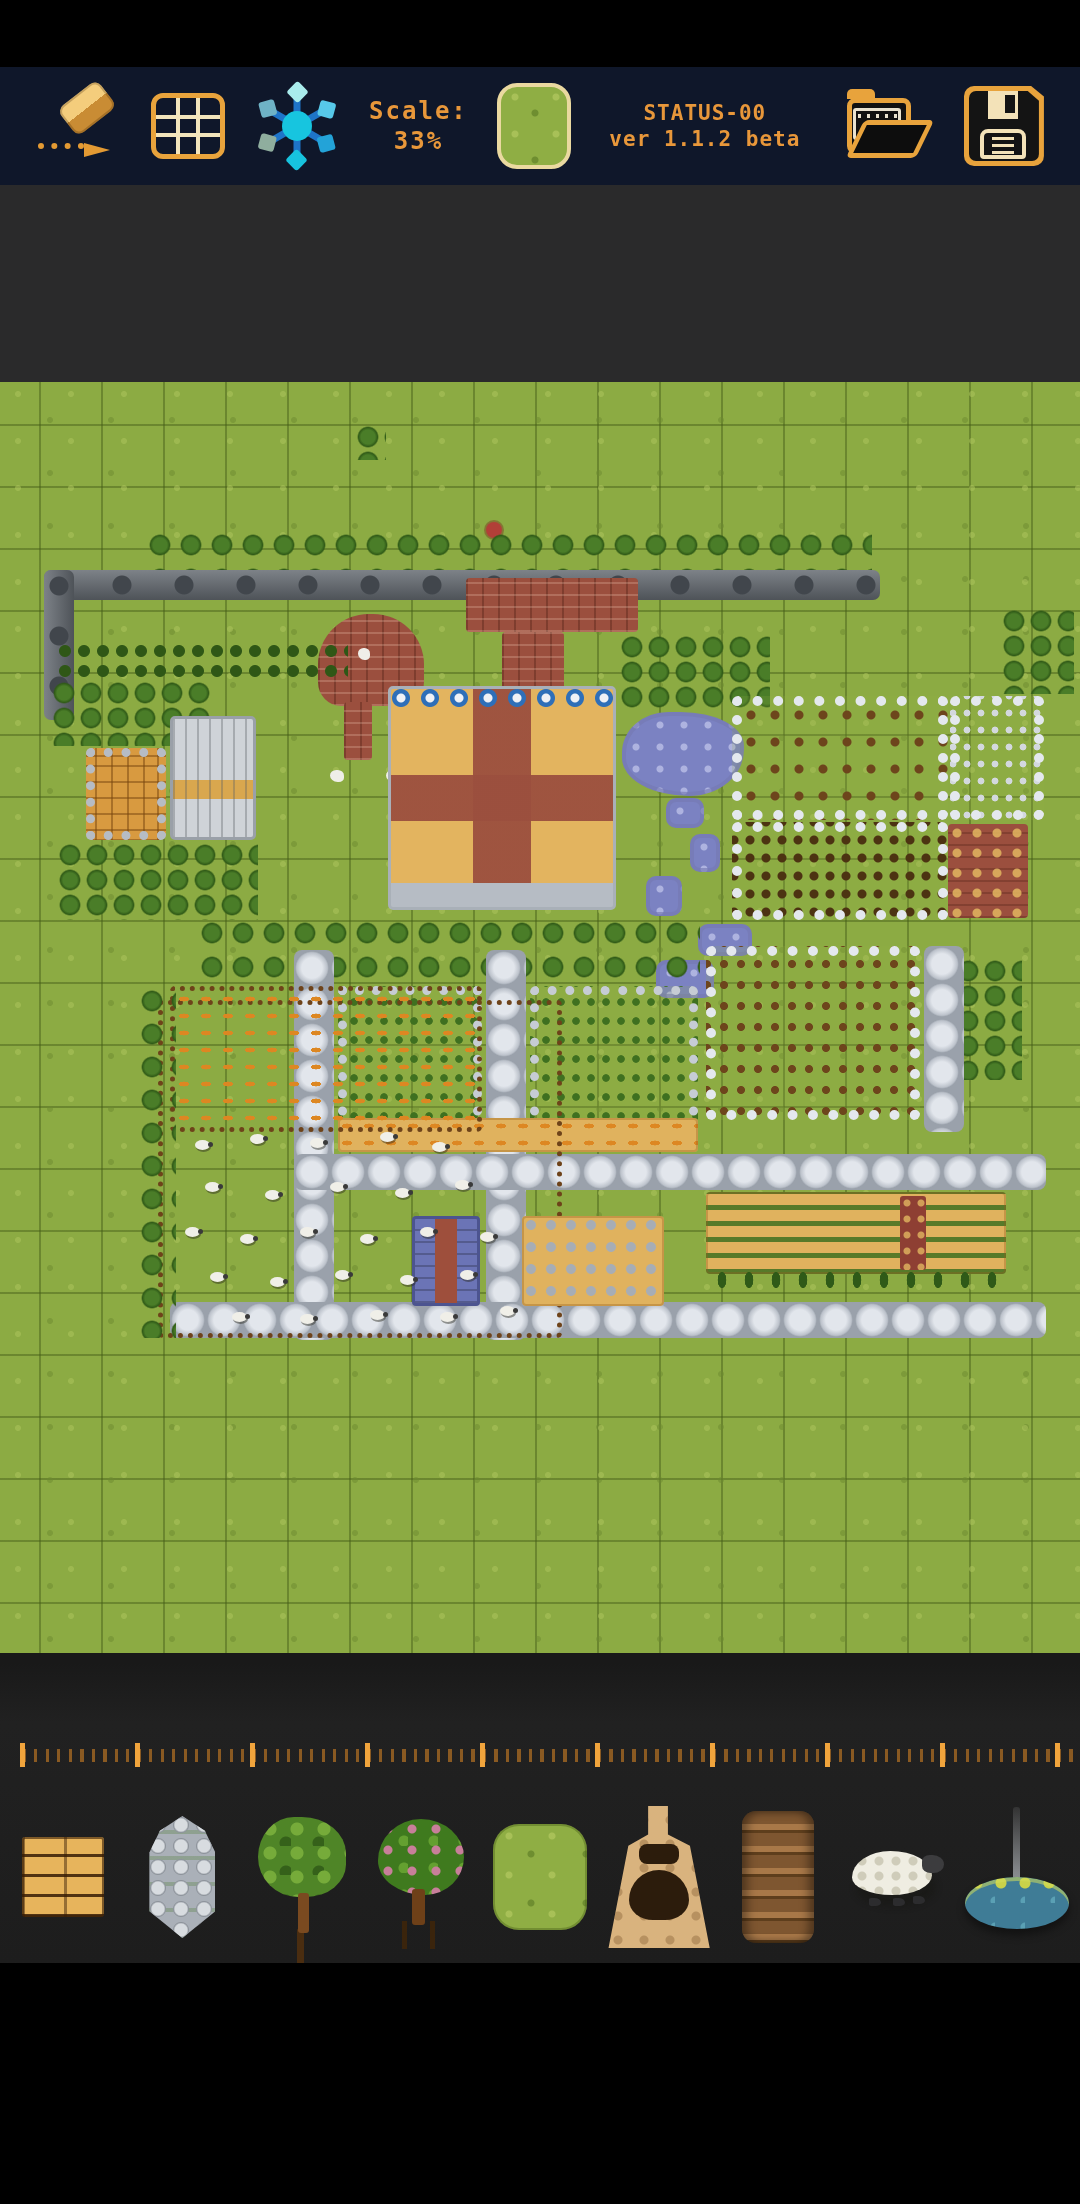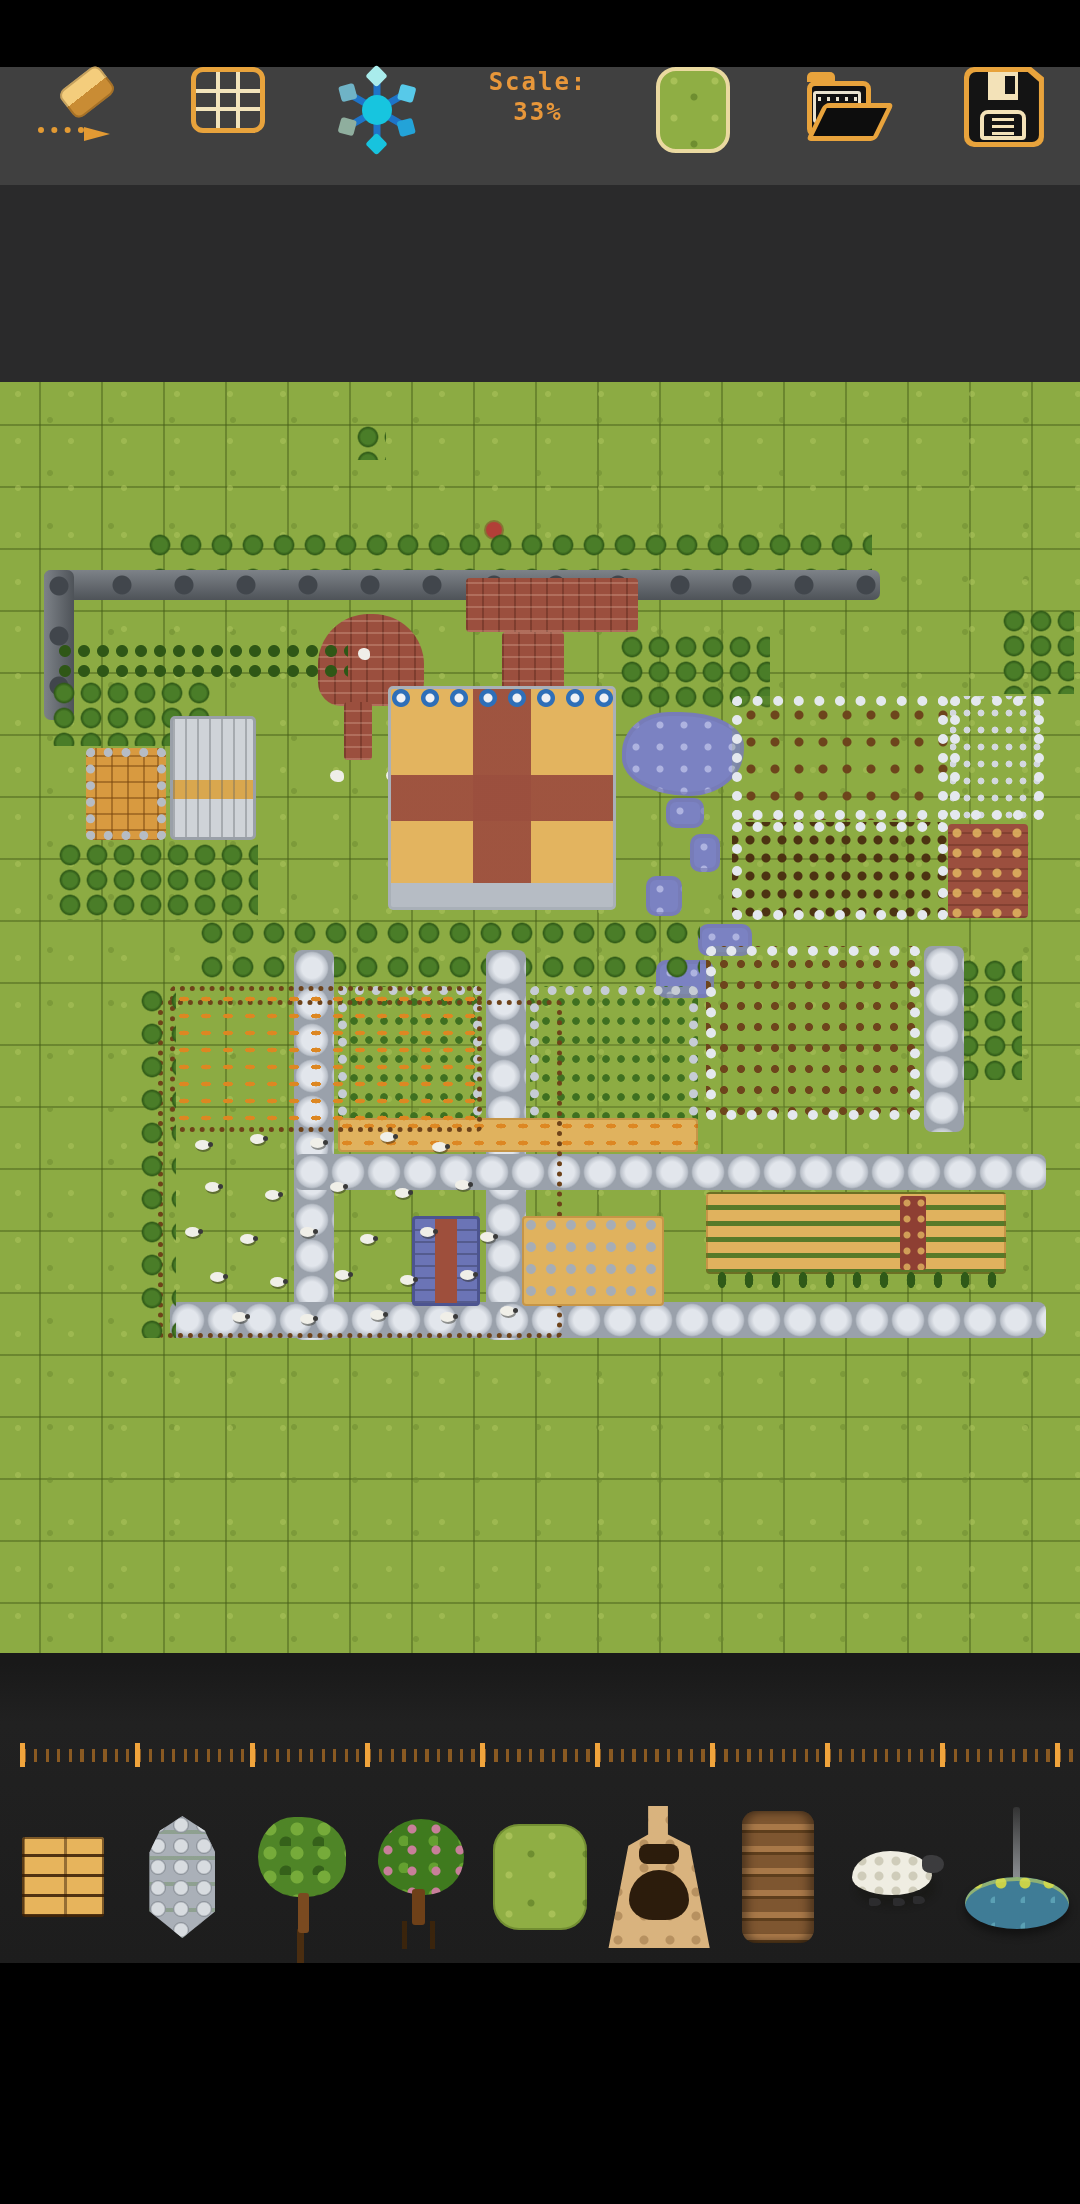--- a/index.html
+++ b/index.html
@@ -1,22 +1,22 @@
 <!DOCTYPE html>
 <html><head>
 <meta charset="utf-8">
 <style>
   html,body{margin:0;padding:0;background:#000;}
   #screen{position:relative;width:1080px;height:2204px;background:#000;overflow:hidden;
           font-family:"DejaVu Sans Mono",monospace;}
 
   
   .top-black{position:absolute;left:0;top:0;width:1080px;height:67px;background:#000;}
-  .toolbar{position:absolute;left:0;top:67px;width:1080px;height:118px;background:#404040;
-           display:flex;align-items:flex-start;justify-content:space-between;padding:0 36px;box-sizing:border-box;}
+  .toolbar{position:absolute;left:0;top:67px;width:1080px;height:118px;background:#0f172a;
+           display:flex;align-items:center;justify-content:space-between;padding:0 36px;box-sizing:border-box;}
   .gap-panel{position:absolute;left:0;top:185px;width:1080px;height:197px;background:#2a2a2b;}
 
   .tb-item{position:relative;flex:0 0 auto;}
   .tb-text{color:#e8973a;font-weight:bold;text-align:center;line-height:1.25;}
   .scale-box{font-size:24px;letter-spacing:2px;}
   .status-box{font-size:21px;letter-spacing:1px;width:210px;}
 
   
   .icon-eraser{width:86px;height:86px;}
   .er-body{position:absolute;left:26px;top:8px;width:50px;height:34px;border-radius:8px;
@@ -278,20 +278,24 @@
         </span>
       <span class="sn-center"></span>
     </div>
     <div class="tb-item tb-text scale-box">
       <div>Scale:</div>
       <div>33%</div>
     </div>
     <div class="tb-item">
       <div class="tile-thumb"></div>
     </div>
+    <div class="tb-item tb-text status-box">
+      <div>STATUS-00</div>
+      <div>ver 1.1.2 beta</div>
+    </div>
     <div class="tb-item icon-folder">
       <span class="f-back"></span>
       <span class="f-paper"></span>
       <span class="f-front"></span>
     </div>
     <div class="tb-item icon-save">
       <span class="s-outer"></span>
       <span class="s-inner"></span>
       <span class="s-shutter"></span>
       <span class="s-label"></span>

